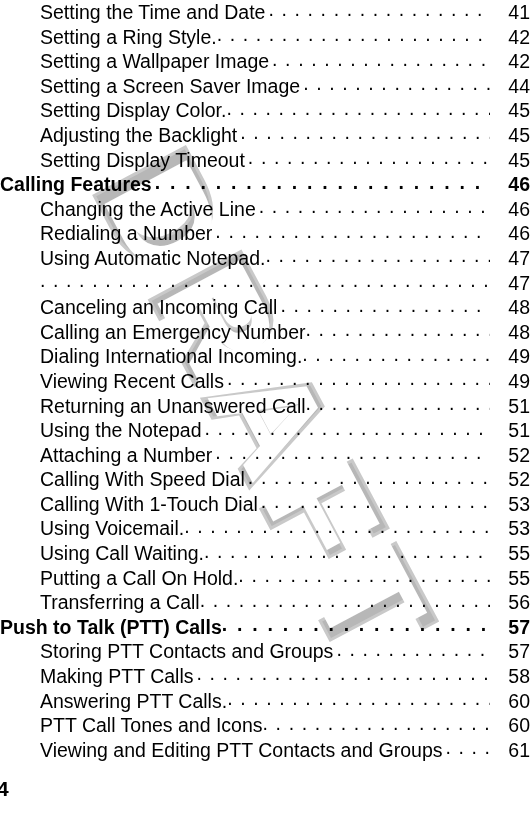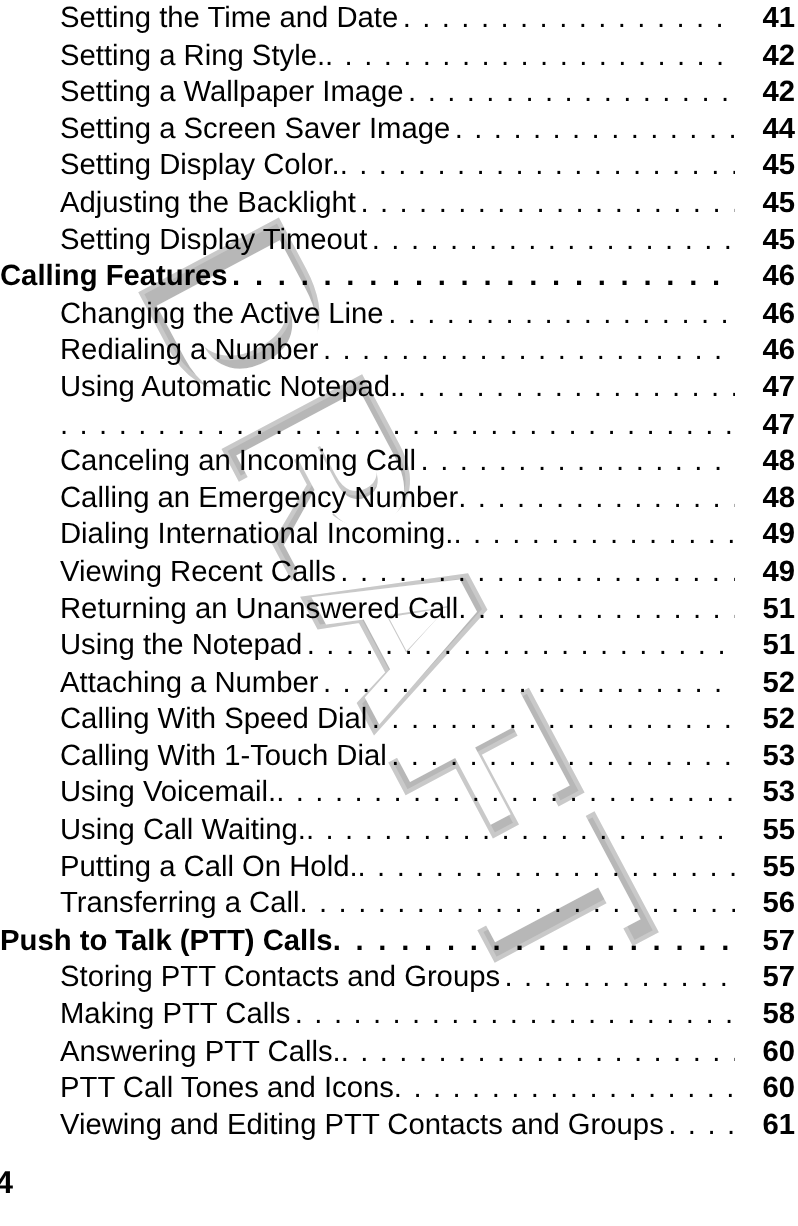--- a/index.html
+++ b/index.html
@@ -56,21 +56,21 @@
   #toc {
     position: absolute;
     inset: 0;
     z-index: 2;
     padding: 0;
   }
 
   .toc-row {
     position: relative;
     display: flex;
-    align-items: flex-end;
+    align-items: center;
     height: 24.6px;
     font-size: 19.5px;
     line-height: 24.6px;
     white-space: nowrap;
   }
 
   .toc-row .title {
     flex: 0 0 auto;
     padding-right: 3px;
   }
@@ -87,21 +87,20 @@
     position: absolute;
     left: 0;
     bottom: 0;
     letter-spacing: 1.1px;
   }
 
   .toc-row .pagenum {
     flex: 0 0 32px;
     text-align: right;
     padding-left: 6px;
-    font-weight: bold;
   }
 
   
   .toc-row.level-1 {
     font-weight: bold;
     padding-right: 2px;
   }
   .toc-row.level-1 .leader::before {
     letter-spacing: 2.2px;
   }

